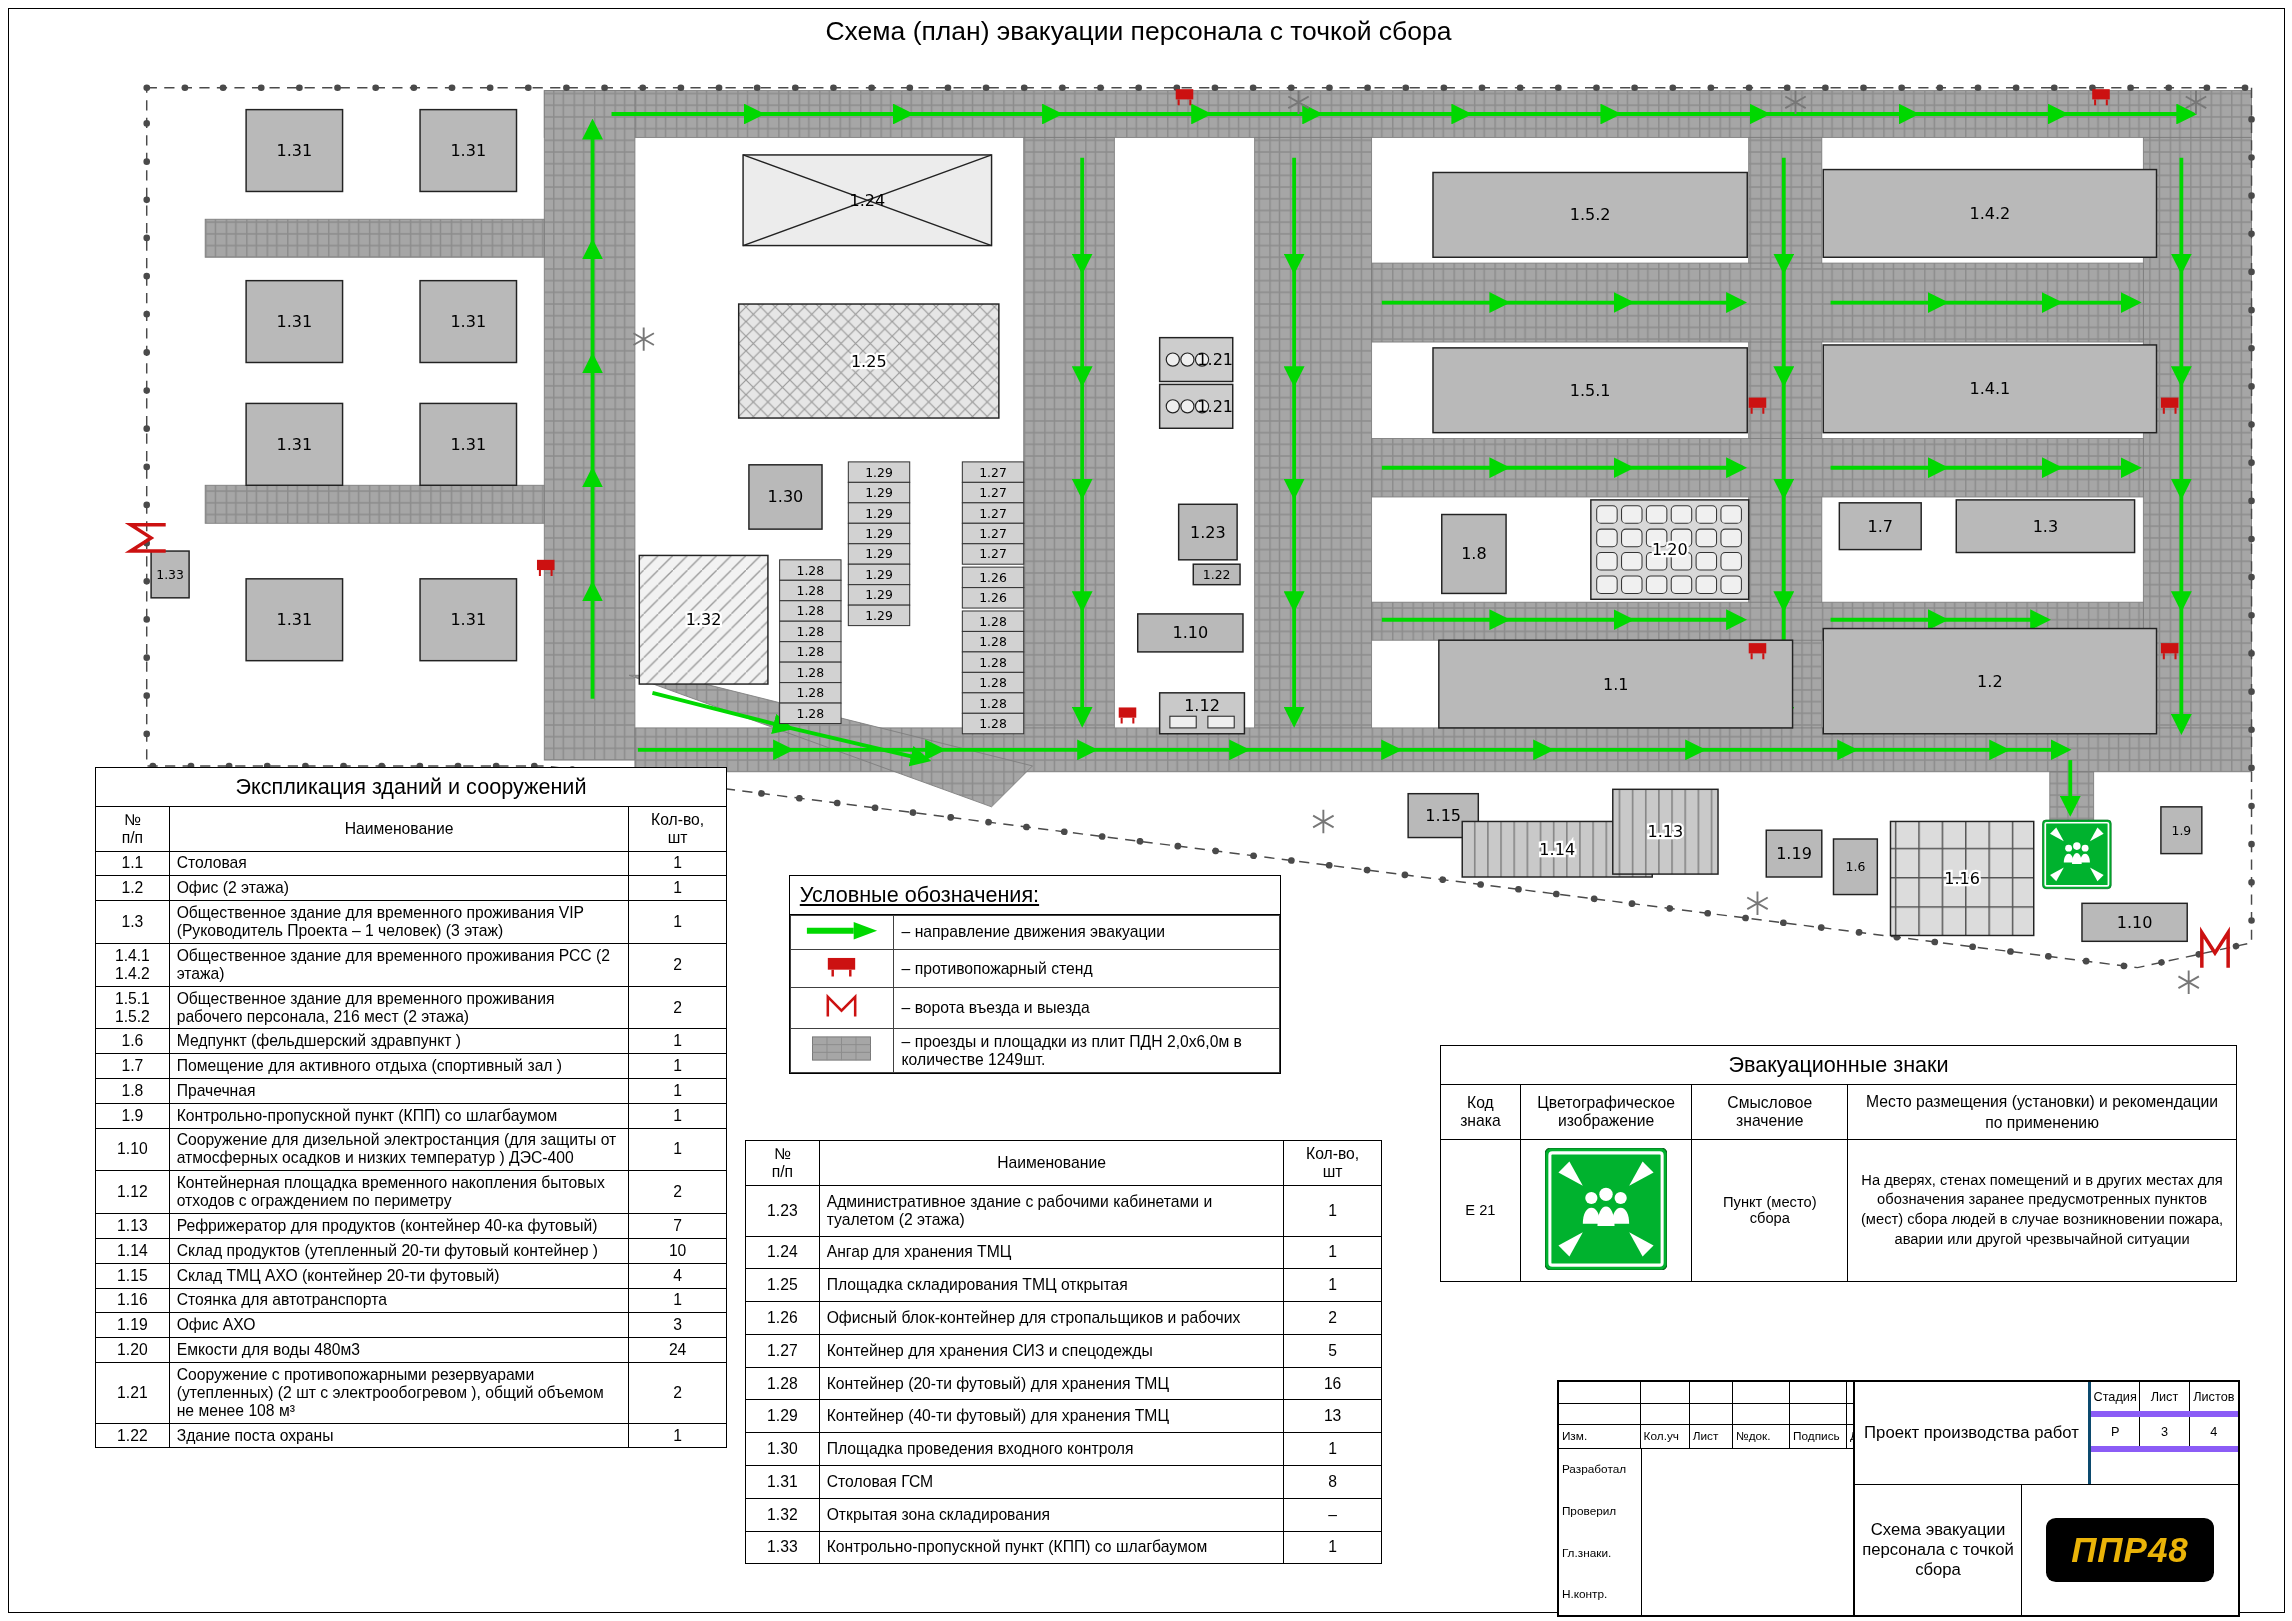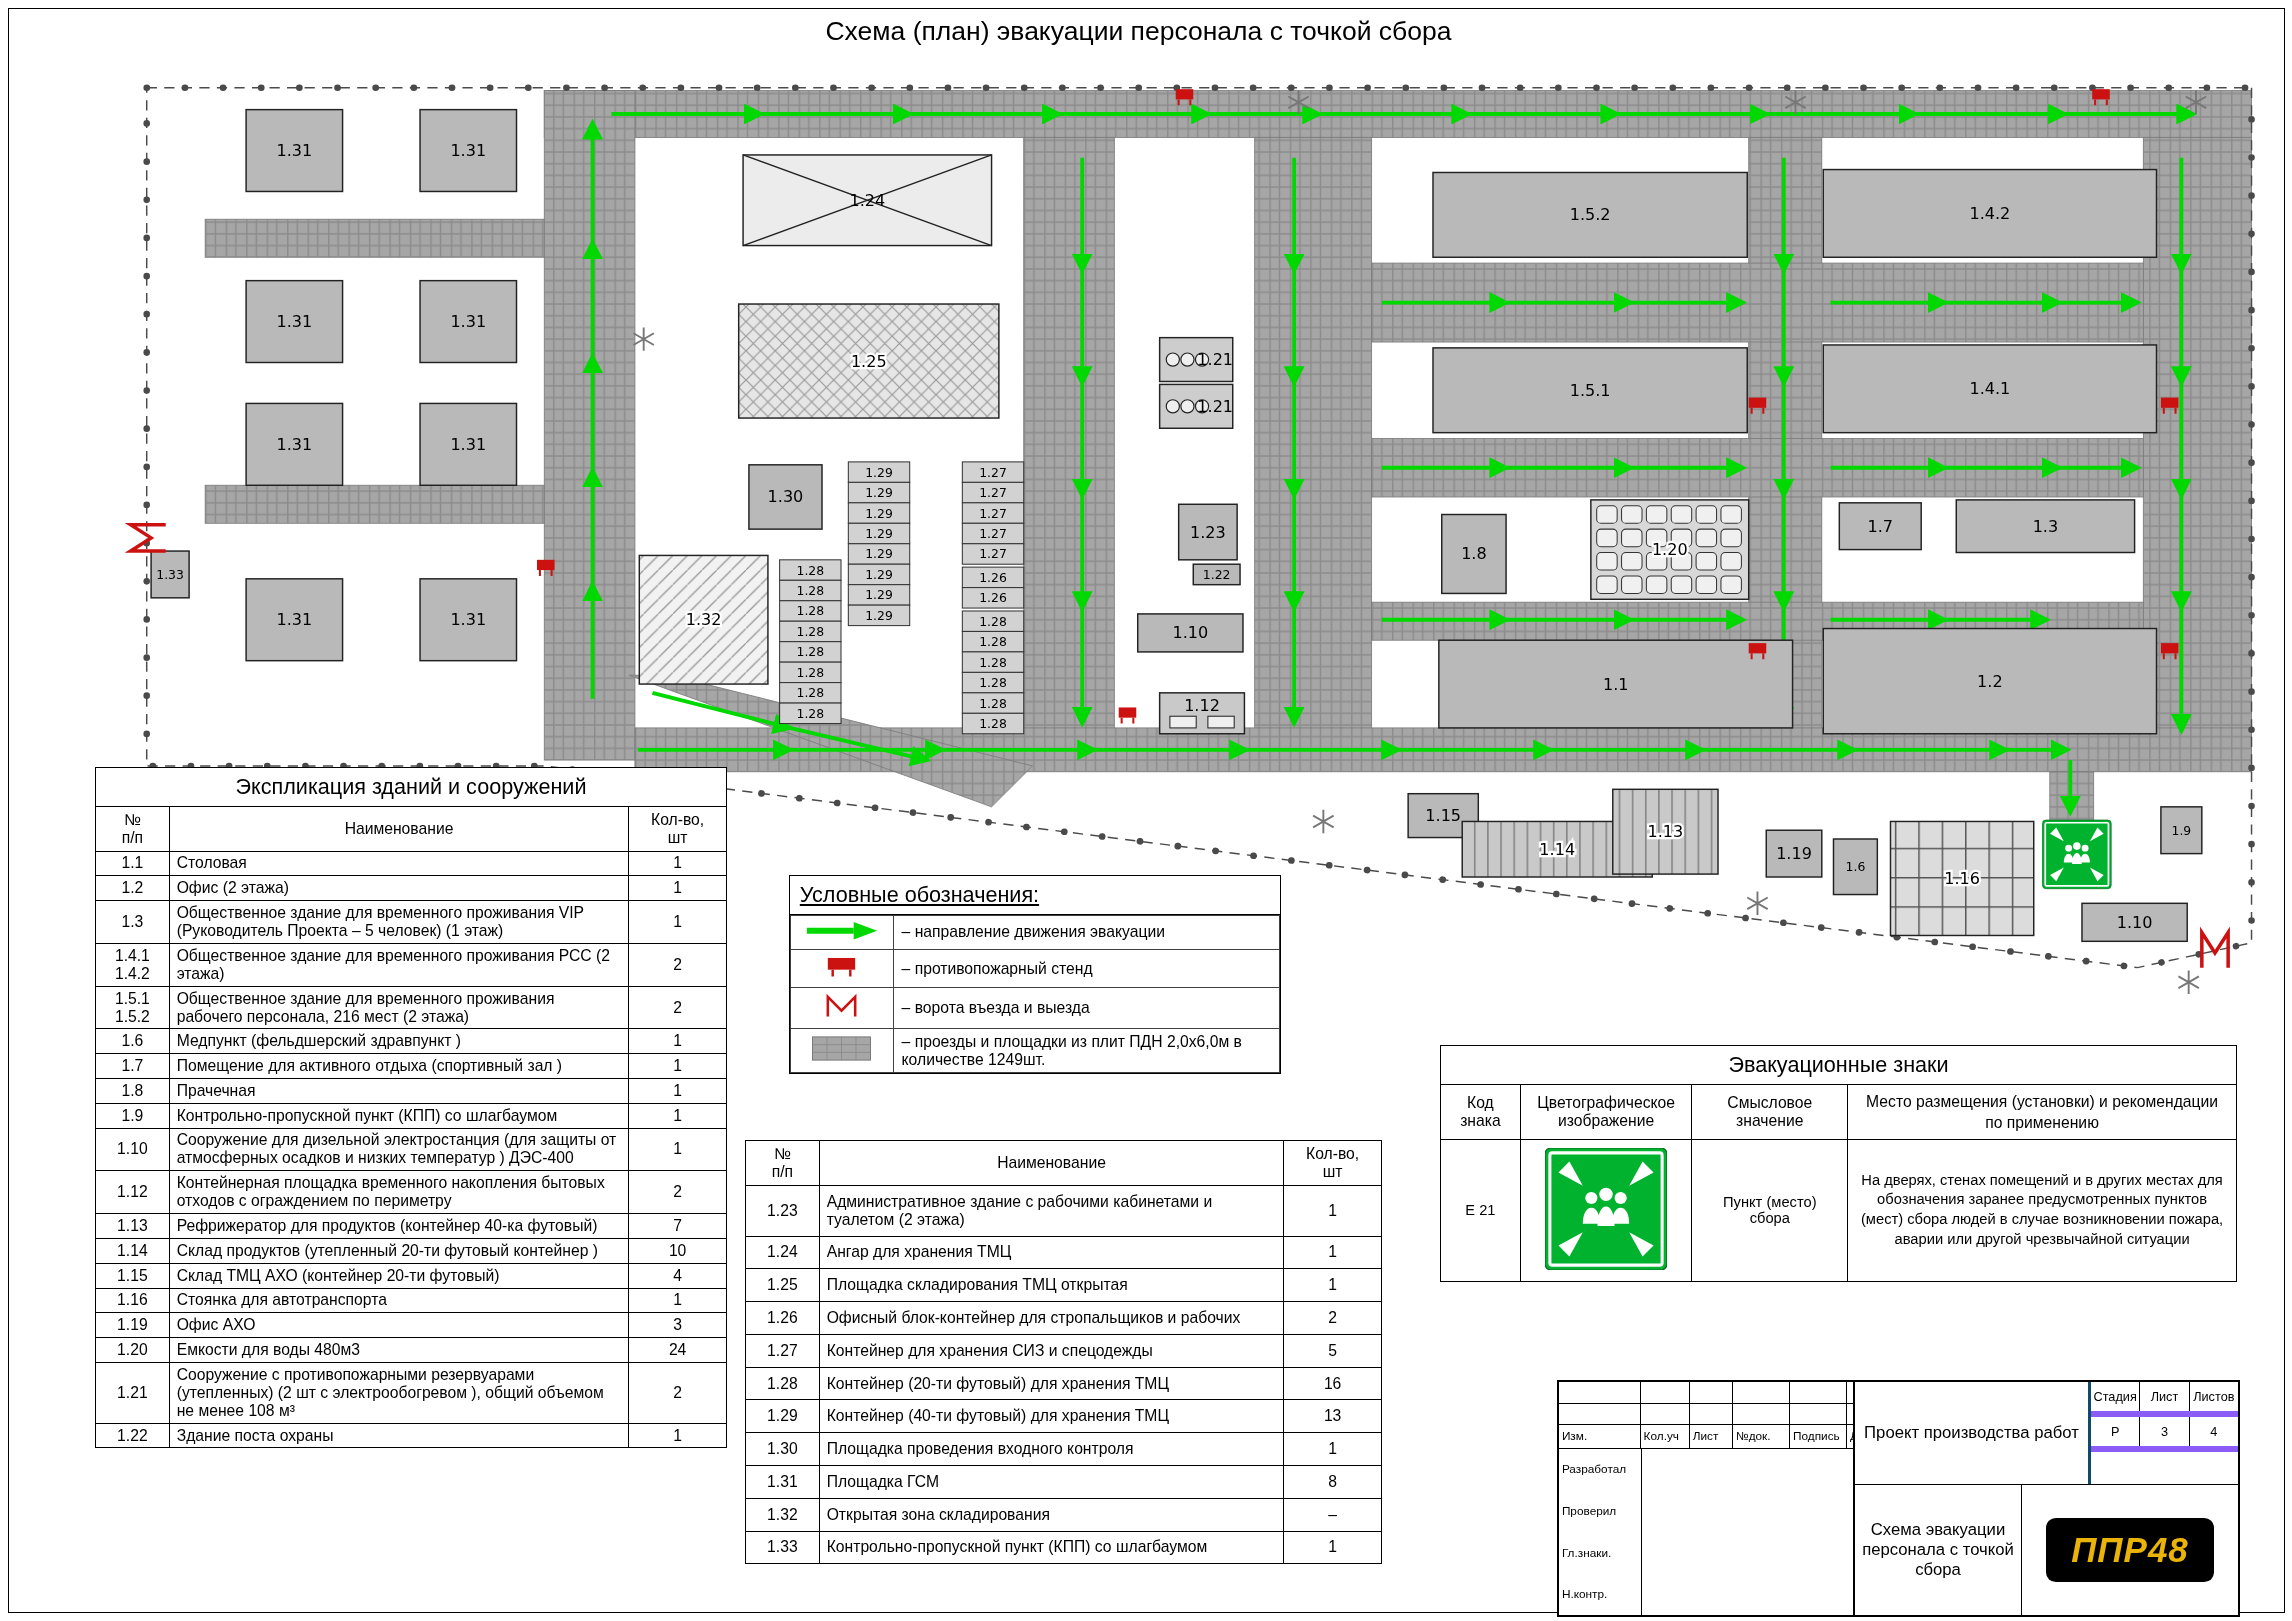--- a/index.html
+++ b/index.html
@@ -460,21 +460,21 @@
             <td>Столовая</td>
             <td class="c-qty">1</td>
           </tr>
           <tr>
             <td class="c-num">1.2</td>
             <td>Офис (2 этажа)</td>
             <td class="c-qty">1</td>
           </tr>
           <tr>
             <td class="c-num">1.3</td>
-            <td>Общественное здание для временного проживания VIP (Руководитель Проекта – 5 человек) (1 этаж)</td>
+            <td>Общественное здание для временного проживания VIP (Руководитель Проекта – 1 человек) (3 этаж)</td>
             <td class="c-qty">1</td>
           </tr>
           <tr>
             <td class="c-num">1.4.1
 1.4.2</td>
             <td>Общественное здание для временного проживания РСС (2 этажа)</td>
             <td class="c-qty">2</td>
           </tr>
           <tr>
             <td class="c-num">1.5.1
@@ -646,21 +646,21 @@
             <td>Контейнер (40-ти футовый) для хранения ТМЦ</td>
             <td class="c-qty">13</td>
           </tr>
           <tr>
             <td class="c-num">1.30</td>
             <td>Площадка проведения входного контроля</td>
             <td class="c-qty">1</td>
           </tr>
           <tr>
             <td class="c-num">1.31</td>
-            <td>Площадка ГСМ</td>
+            <td>Столовая ГСМ</td>
             <td class="c-qty">8</td>
           </tr>
           <tr>
             <td class="c-num">1.32</td>
             <td>Открытая зона складирования</td>
             <td class="c-qty">–</td>
           </tr>
           <tr>
             <td class="c-num">1.33</td>
             <td>Контрольно-пропускной пункт (КПП) со шлагбаумом</td>

